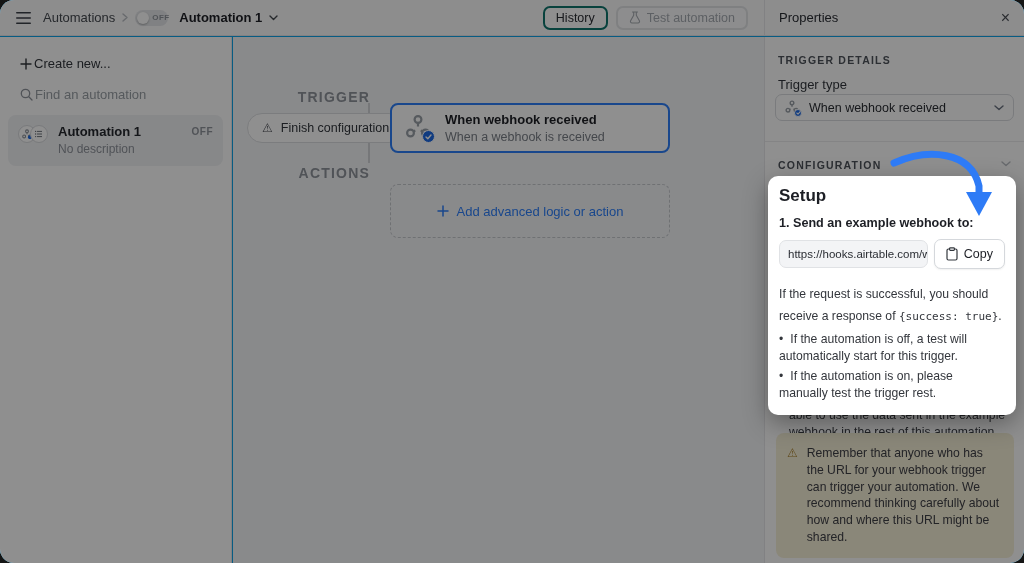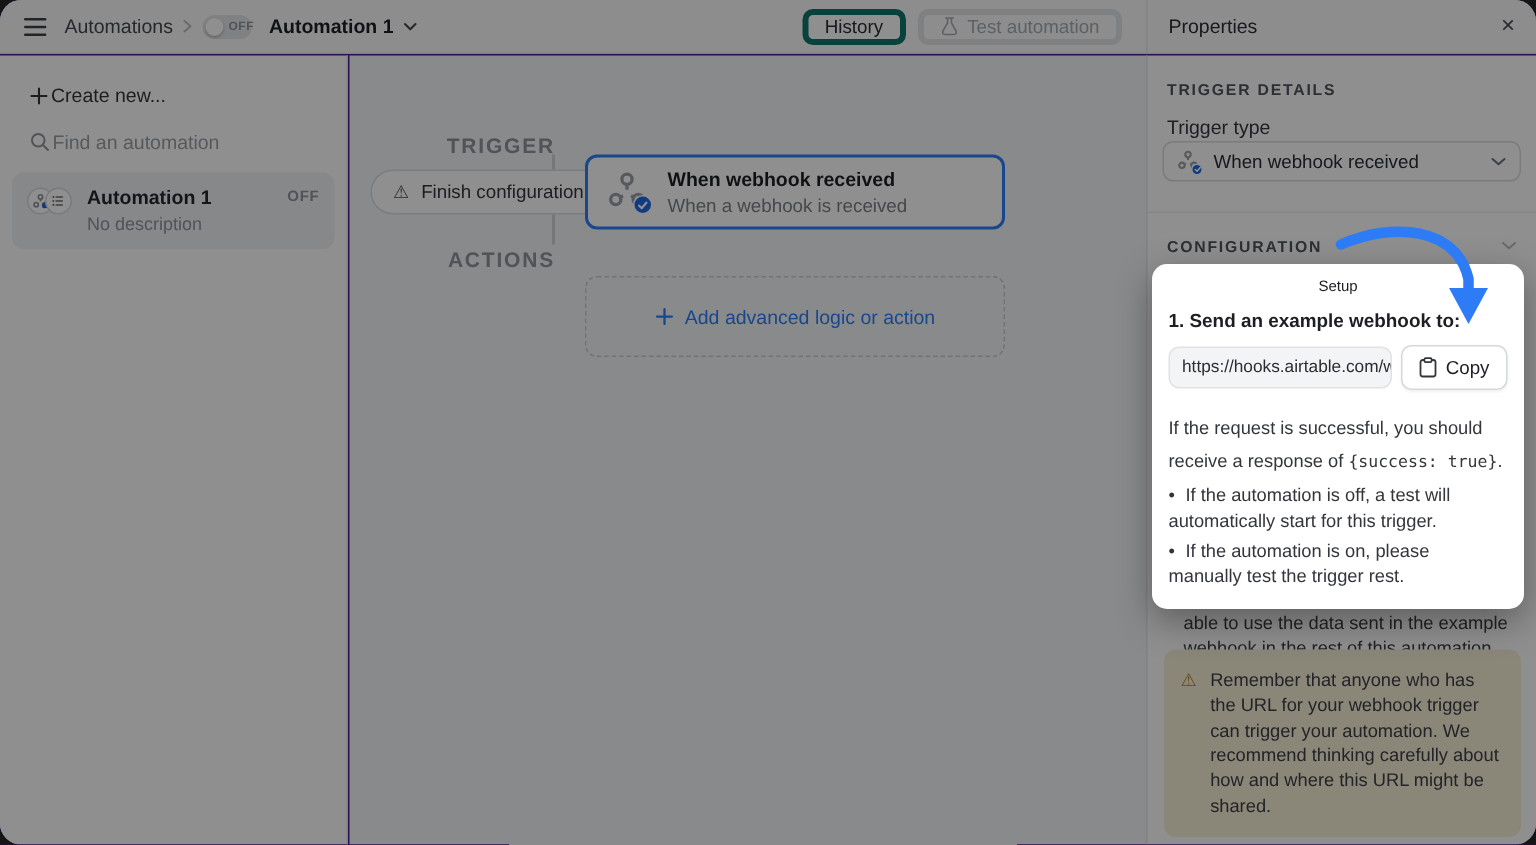--- a/index.html
+++ b/index.html
@@ -1,34 +1,34 @@
 <!DOCTYPE html>
 <html><head>
 <meta charset="utf-8">
 <style>
   * { margin:0; padding:0; box-sizing:border-box; }
   body { background:#151515; font-family:"Liberation Sans", sans-serif; }
-  .app { position:relative; width:1024px; height:563px; background:#4c1d95;
+  .app { position:relative; width:1024px; height:563px; background:#0ea5e9;
          border-radius:14px; overflow:hidden; }
 
   
   .topbar { position:absolute; left:0; top:0; width:1024px; height:36px;
             background:#fbfbfc; border-bottom:1px solid #e6e7e9;
             display:flex; align-items:center; z-index:1; }
   .hamburger { margin-left:16px; display:flex; align-items:center; cursor:pointer; }
   .crumb { margin-left:12px; font-size:13px; color:#45494f; }
   .crumb-chev { margin:0 7px; display:flex; align-items:center; }
   .toggle { width:33px; height:16px; border-radius:9px; background:#e4e6e9;
             display:flex; align-items:center; position:relative; }
   .knob { position:absolute; left:2px; top:2px; width:12px; height:12px;
           border-radius:50%; background:#fff; box-shadow:0 1px 2px rgba(0,0,0,.25); }
   .toggle-lbl { margin-left:17px; font-size:8px; font-weight:bold; color:#8f949c; letter-spacing:.4px; }
   .tb-title { margin-left:11px; font-size:13px; font-weight:bold; color:#1d1f25; }
   .tb-title-chev { margin-left:7px; display:flex; align-items:center; }
-  .btn { height:24px; border-radius:7px; border:4px solid #0f766e; background:#fff;
+  .btn { height:24px; border-radius:7px; border:2px solid #0f766e; background:#fff;
          display:flex; align-items:center; padding:0 11px; font-size:12.5px; color:#2a2d33; }
   .btn-history { margin-left:auto; }
   .btn-test { margin-left:8px; margin-right:16px; color:#a6abb2; border-color:#e2e4e7;
               background:#fcfcfd; gap:6px; }
   .tb-props { width:260px; height:36px; border-left:1px solid #e6e7e9; flex-shrink:0;
               display:flex; align-items:center; padding:0 14px; }
   .tb-props-title { font-size:13px; color:#2a2d33; }
   .close-x { margin-left:auto; font-size:16px; color:#4a4e55; line-height:1; cursor:pointer; }
 
   
@@ -96,21 +96,21 @@
   .warn-box { position:absolute; left:11px; top:396px; width:238px; background:#f7f0d8;
               border-radius:8px; padding:12px 12px 12px 11px; display:flex; gap:9px; }
   .warn-box .warn-glyph { color:#a9822c; margin-top:2px; }
   .warn-text { font-size:12.2px; line-height:16.8px; color:#3f4046; }
 
   
   .dim { position:absolute; inset:0; background:rgba(0,0,0,0.44); z-index:50; }
   .spotlight { position:absolute; left:768px; top:176px; width:248px; z-index:60;
                background:#fff; border-radius:10px; padding:10px 11px 13px;
                box-shadow:0 8px 24px rgba(0,0,0,.35); }
-  .sp-setup { font-size:10px; font-weight:normal; color:#1d1f25;text-align:center; }
+  .sp-setup { font-size:17px; font-weight:bold; color:#1d1f25; }
   .sp-step1 { margin-top:10px; font-size:12.6px; font-weight:bold; color:#1d1f25; }
   .sp-row { margin-top:9px; display:flex; align-items:center; gap:6px; }
   .sp-input { flex:1; min-width:0; height:28px; background:#f3f4f6; border:1px solid #e0e2e5;
               border-radius:7px; padding:0 8px; font-size:11.5px; color:#2a2d33;
               display:flex; align-items:center; overflow:hidden; white-space:nowrap; }
   .sp-copy { height:30px; background:#fff; border:1px solid #d5d8dc; border-radius:7px;
              display:flex; align-items:center; gap:6px; padding:0 11px; font-size:12.5px;
              color:#1d1f25; cursor:pointer; box-shadow:0 1px 2px rgba(0,0,0,.06); flex-shrink:0; }
   .sp-p { margin-top:14px; font-size:12.2px; line-height:22px; color:#33363c; }
   .sp-p code { font-family:"DejaVu Sans Mono", monospace; font-size:11px; }

